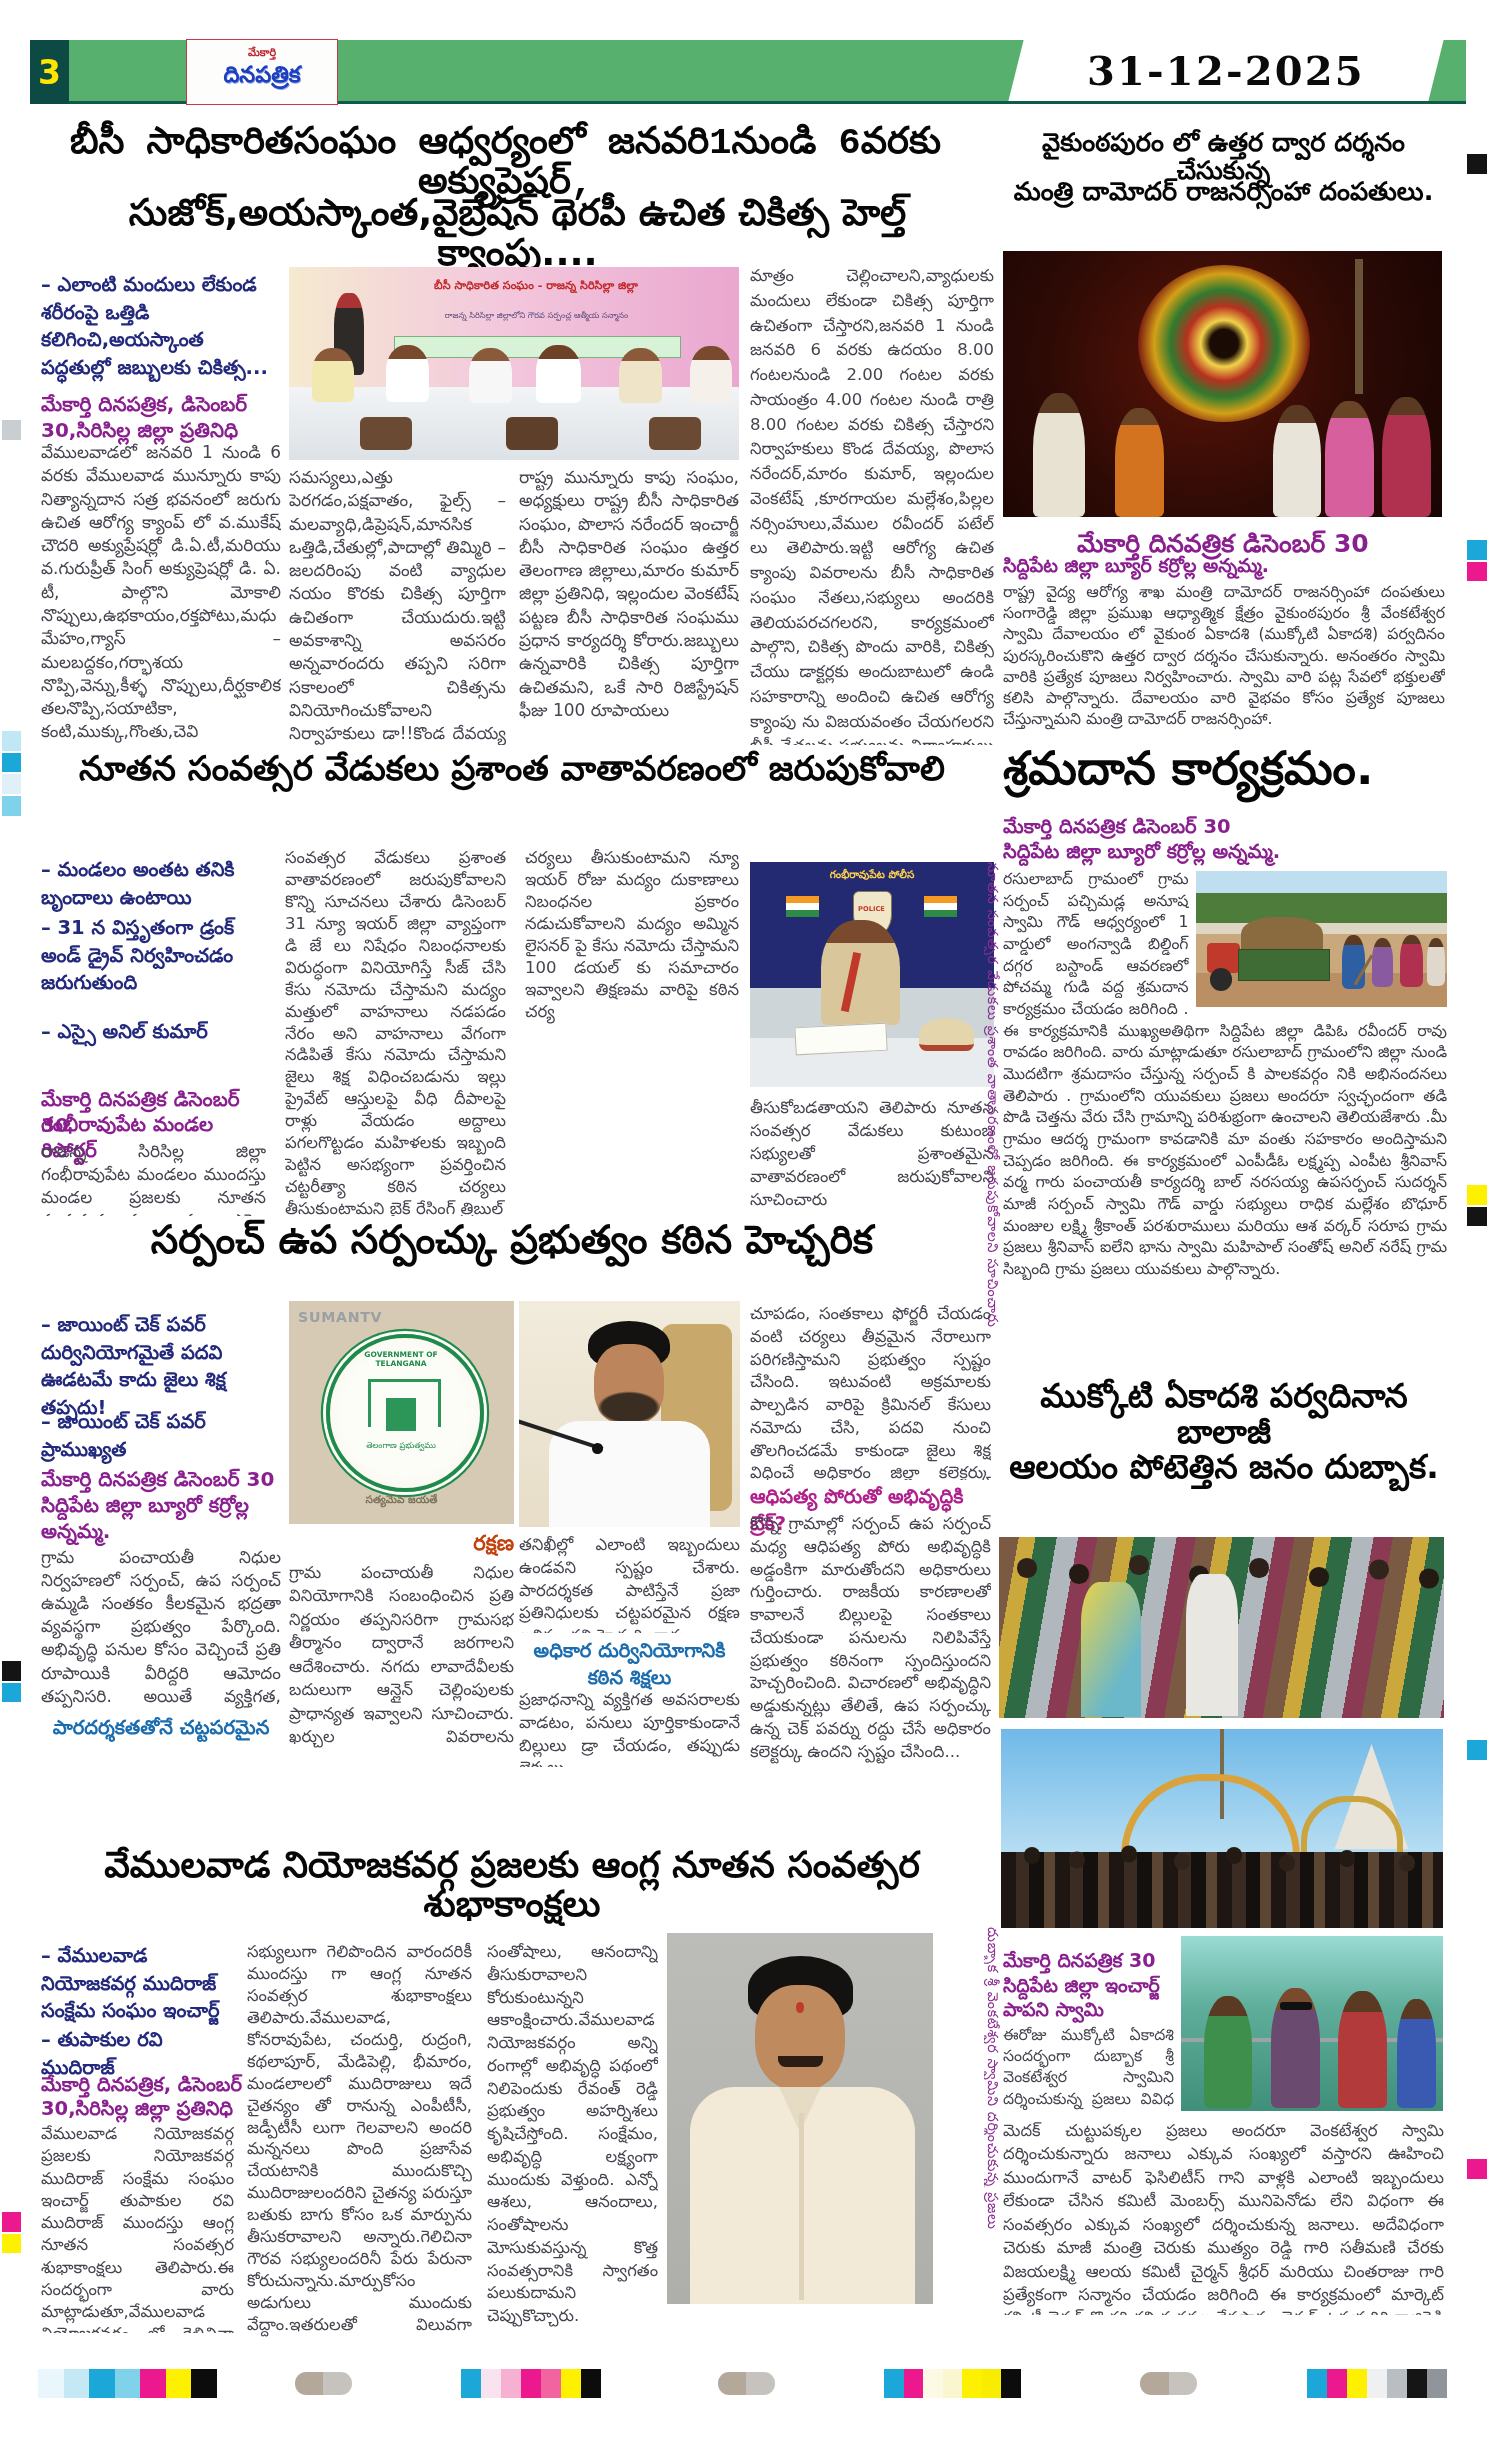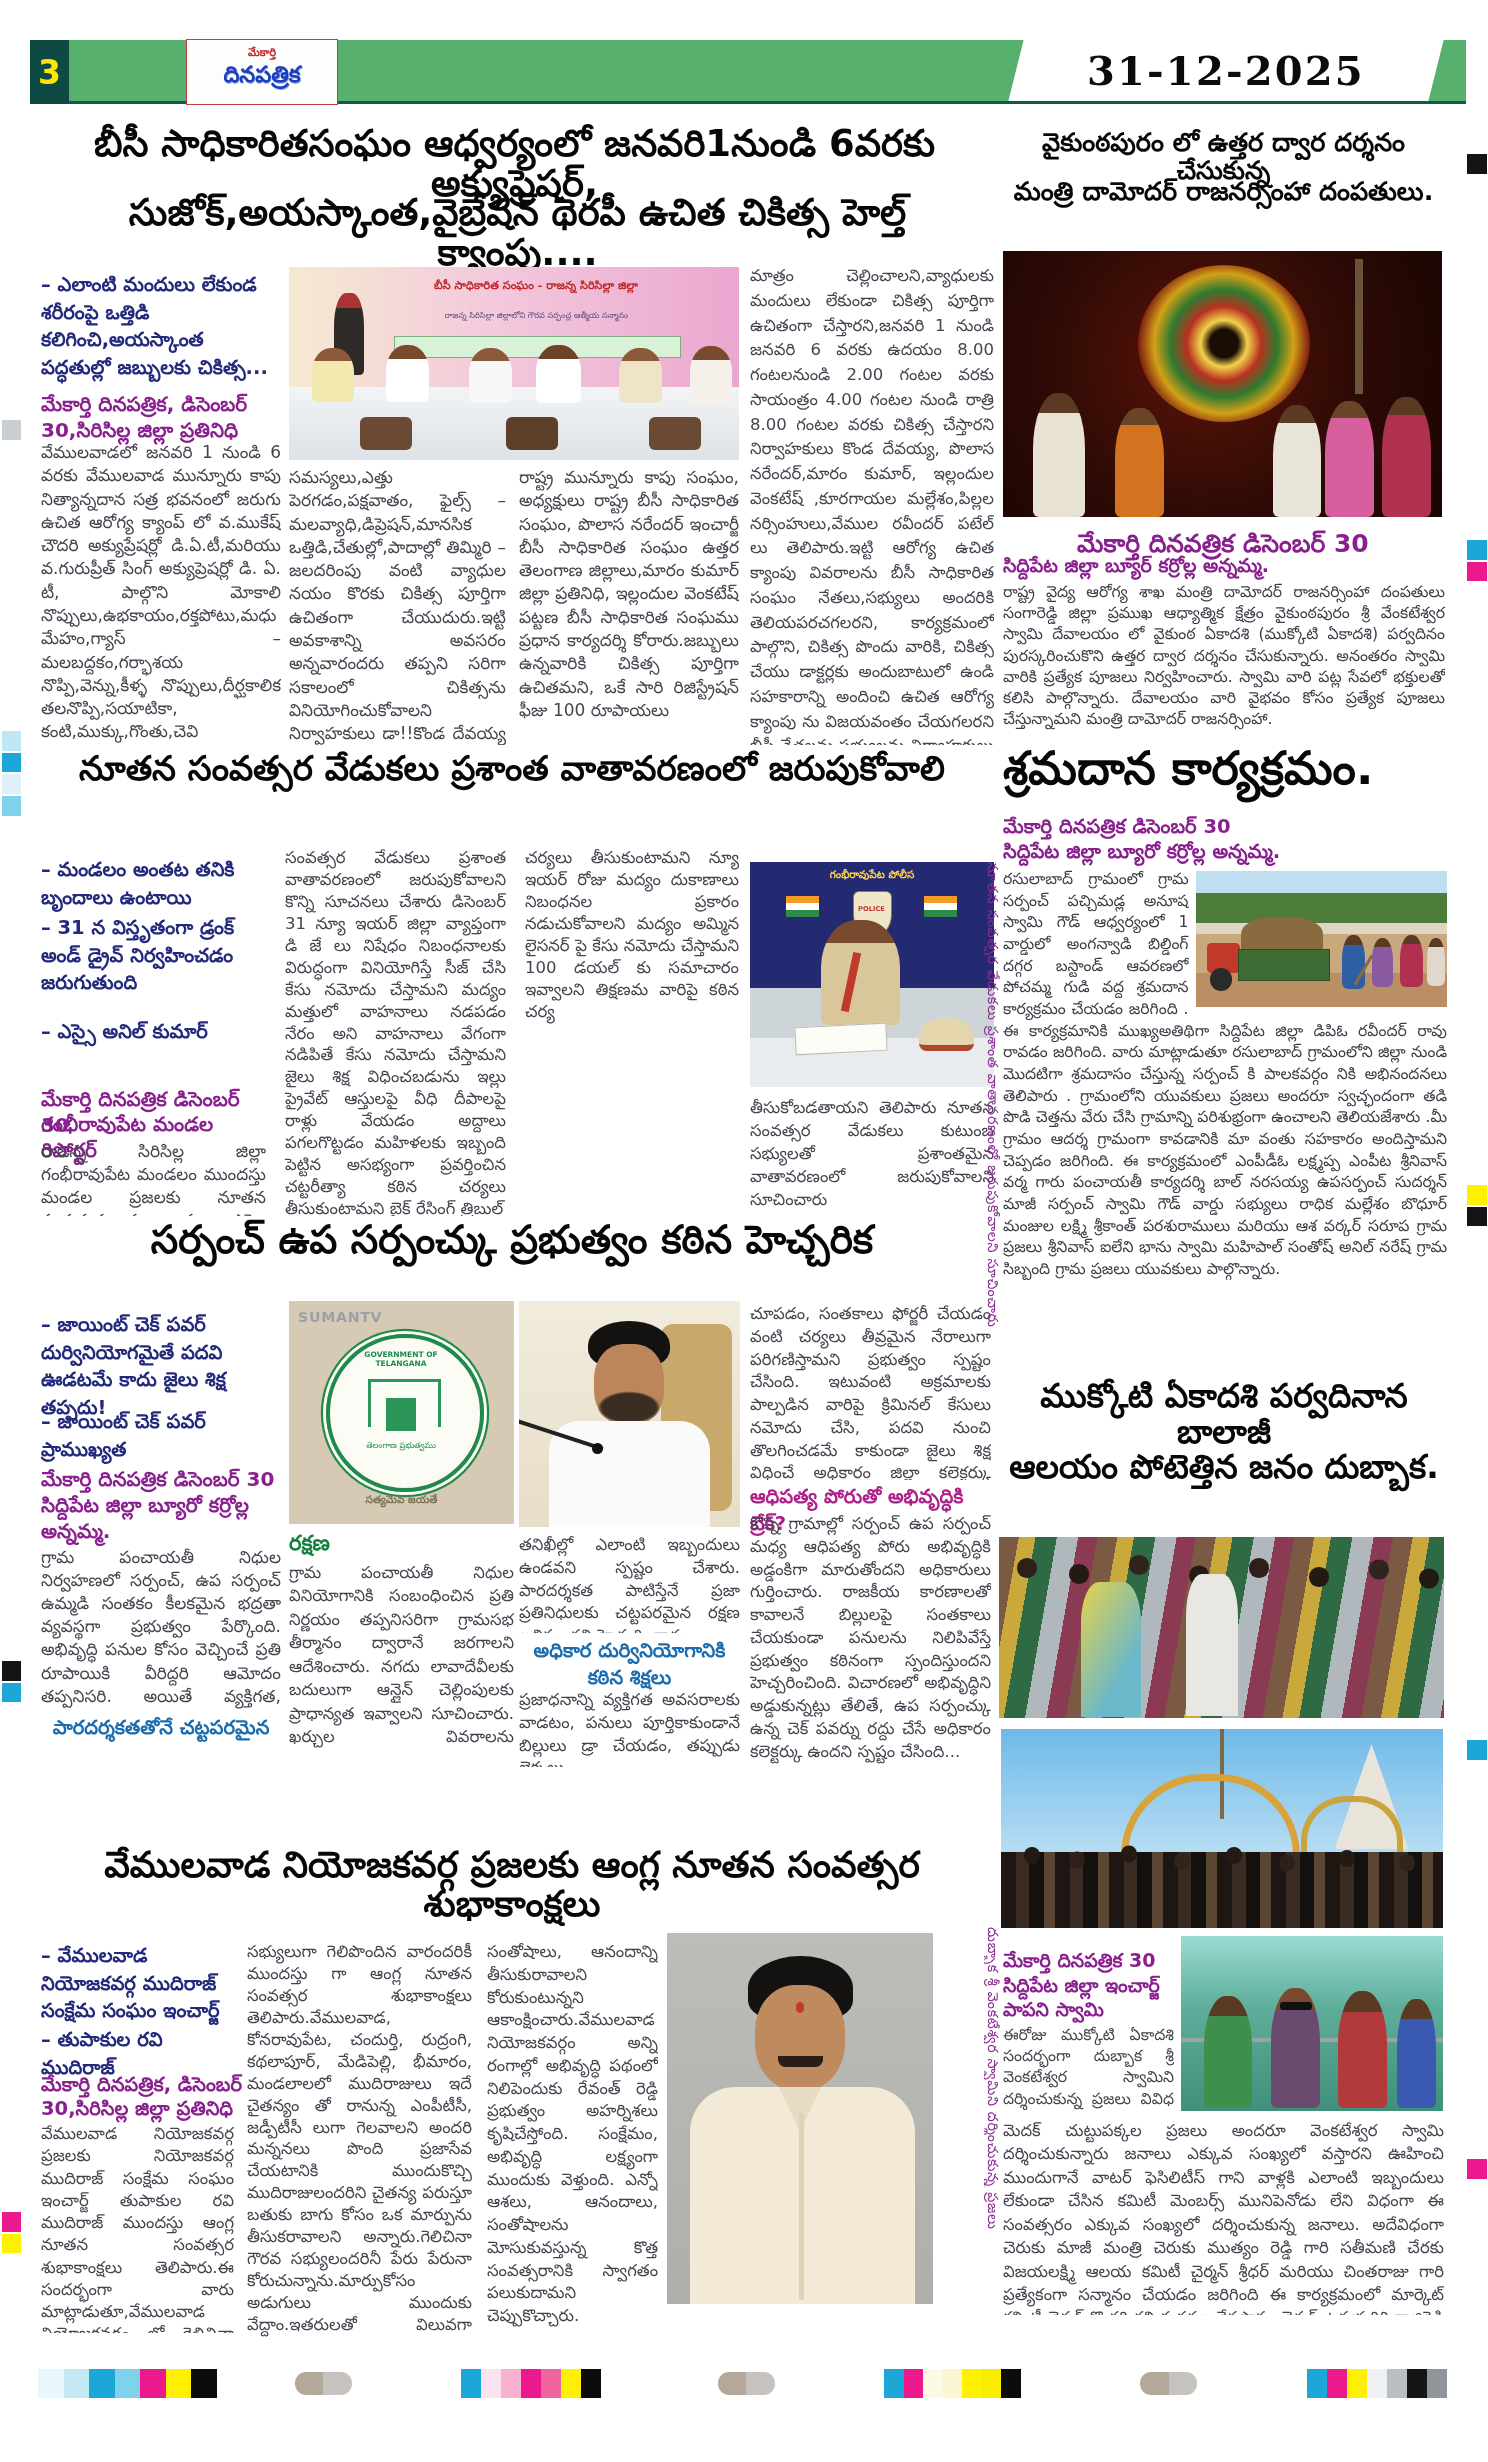--- a/index.html
+++ b/index.html
@@ -13,21 +13,21 @@
   .logo .l2{color:#1d3fbf;font-size:22.5px;font-weight:900;text-shadow:0.7px 0.7px 0 #8ea2e8;}
   .dateb{position:absolute;left:986px;top:0;width:420px;height:61px;background:#ffffff;transform:skewX(-14deg);display:flex;align-items:center;justify-content:center;}
   .dateb span{transform:skewX(14deg);font-family:"DejaVu Serif",serif;font-size:40px;font-weight:800;color:#0b0b0b;letter-spacing:2.2px;}
   
   .hl{position:absolute;color:#070707;font-weight:900;text-align:center;line-height:1.08;}
   .bul{position:absolute;color:#232a7d;font-weight:bold;font-size:19.5px;line-height:1.42;}
   .byl{position:absolute;color:#8a1f8f;font-weight:bold;font-size:20px;line-height:1.3;}
   .bt{position:absolute;text-align:justify;color:#44444f;overflow:hidden;word-break:break-word;}
   .subblue{position:absolute;color:#1b6db0;font-weight:bold;text-align:center;}
   .submag{position:absolute;color:#b0208c;font-weight:bold;}
-  .gold{position:absolute;color:#15803d;font-weight:bold;text-align:left;font-family:Liberation Serif, serif;}
+  .gold{position:absolute;color:#c2410c;font-weight:bold;text-align:right;font-family:Liberation Serif, serif;}
   .vcap{position:absolute;writing-mode:vertical-rl;color:#8b2f93;font-size:14.2px;letter-spacing:0.7px;overflow:hidden;}
   
   .ph{position:absolute;overflow:hidden;}
   .ph *{position:absolute;}
   .fig{border-radius:45% 45% 6px 6px;}
   
   #colorbar{position:absolute;left:0;top:2369px;width:1488px;height:31.5px;}
   .cbg{position:absolute;top:0;display:flex;}
   .sw{height:28.5px;}
   .cap{position:absolute;top:3px;width:57px;height:22.5px;border-radius:11.2px;background:linear-gradient(90deg,#b4a89b 50%,#c6c3be 50%);}
@@ -82,21 +82,21 @@
     <div class="pgno">3</div>
     <div class="logo">
       <div class="l1">మేకార్తి</div>
       <div class="l2">దినపత్రిక</div>
     </div>
     <div class="dateb">
       <span>31-12-2025</span>
     </div>
   </div>
 
-  <div class="hl" style="left:42px;top:124px;width:945px;font-size:37px;">బీసీ సాధికారితసంఘం ఆధ్వర్యంలో జనవరి1నుండి 6వరకు అక్యుప్రెషర్,</div>
+  <div class="hl" style="left:33px;top:124px;width:945px;font-size:37px;font-family:Liberation Mono, monospace;">బీసీ సాధికారితసంఘం ఆధ్వర్యంలో జనవరి1నుండి 6వరకు అక్యుప్రెషర్,</div>
   <div class="hl" style="left:45px;top:193px;width:945px;font-size:37px;">సుజోక్,అయస్కాంత,వైబ్రేషన్ థెరపీ ఉచిత చికిత్స హెల్త్ క్యాంపు....</div>
 
   <div class="bul" style="left:41px;top:271px;width:232px;">– ఎలాంటి మందులు లేకుండ శరీరంపై ఒత్తిడి కలిగించి,అయస్కాంత పద్ధతుల్లో జబ్బులకు చికిత్స...</div>
   <div class="byl" style="left:41px;top:391px;width:240px;">మేకార్తి దినపత్రిక, డిసెంబర్ 30,సిరిసిల్ల జిల్లా ప్రతినిధి</div>
   <div class="bt" style="left:41px;top:441px;width:240px;height:306px;font-size:17px;line-height:1.37;">వేములవాడలో జనవరి 1 నుండి 6 వరకు వేములవాడ మున్నూరు కాపు నిత్యాన్నదాన సత్ర భవనంలో జరుగు ఉచిత ఆరోగ్య క్యాంప్ లో వ.ముకేష్ చౌదరి అక్యుప్రేషర్లో డి.ఏ.టీ,మరియు వ.గురుప్రీత్ సింగ్ అక్యుప్రెషర్లో డి. ఏ. టీ, పాల్గొని మోకాలి నొప్పులు,ఉభకాయం,రక్తపోటు,మధుమేహం,గ్యాస్ –మలబద్దకం,గర్భాశయ నొప్పి,వెన్ను,కీళ్ళ నొప్పులు,దీర్ఘకాలిక తలనొప్పి,సయాటికా, కంటి,ముక్కు,గొంతు,చెవి</div>
 
   <div class="ph" style="left:289px;top:267px;width:450px;height:193px;background:#bef264;">
     <div style="left:0;top:0;width:100%;height:62%;background:linear-gradient(90deg,#f5ead0,#f3c9dd 45%,#eaa7cf);"></div>
     <div style="left:45px;top:25.5px;width:30px;height:82px;background:linear-gradient(#a33 0 18%,#2e2a28 18% 100%);border-radius:40% 40% 4.5px 4.5px;"></div>
     <div style="left:82px;top:12px;width:330px;text-align:center;color:#c22727;font-size:11.2px;font-weight:bold;">బీసీ సాధికారిత సంఘం - రాజన్న సిరిసిల్లా జిల్లా</div>

